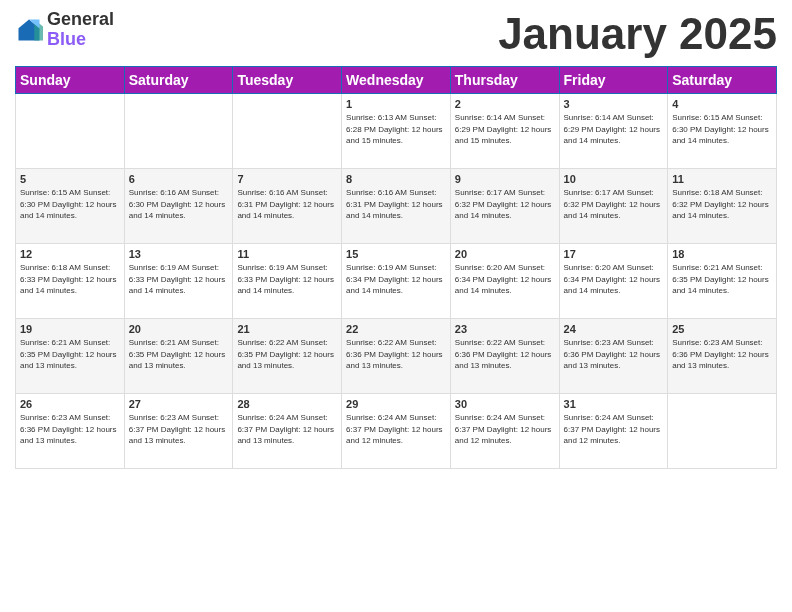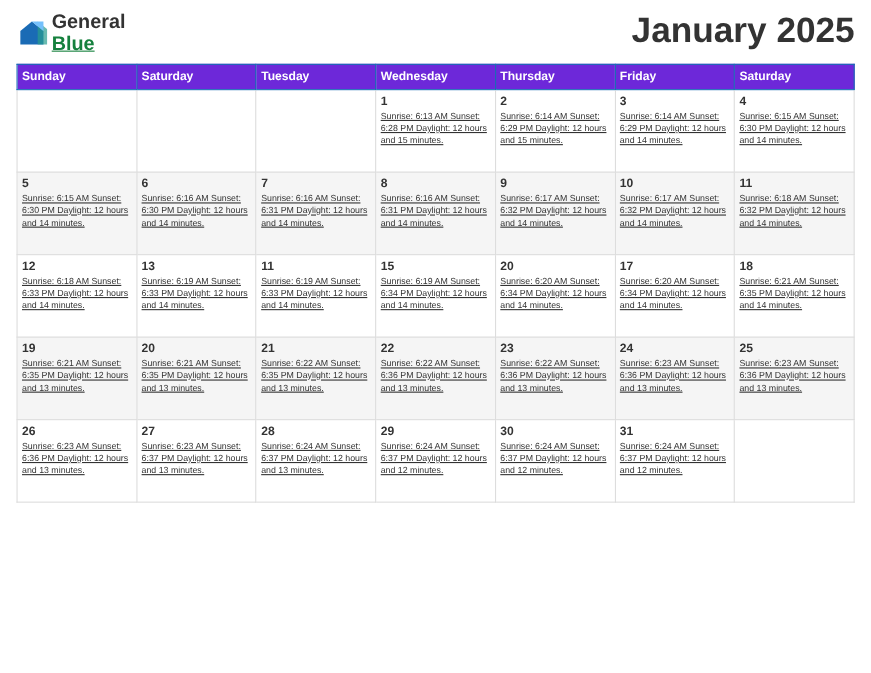--- a/index.html
+++ b/index.html
@@ -25,47 +25,47 @@
       display: flex;
       align-items: center;
       gap: 4px;
     }
     .logo-text {
       font-size: 18px;
       font-weight: bold;
       line-height: 1.1;
     }
     .logo-general { color: #333; }
-    .logo-blue { color: #15803d; text-decoration: underline; }
+    .logo-blue { color: #8b5cf6; }
     .logo-icon {
       width: 28px;
       height: 28px;
     }
     .title-block {
       text-align: right;
     }
     .month-title {
-      font-size: 32px;
+      font-size: 44px;
       font-weight: bold;
       color: #333;
       line-height: 1.1;
     }
     .location {
       font-size: 14px;
       color: #555;
     }
     .calendar-table {
       width: 100%;
       border-collapse: collapse;
       table-layout: fixed;
     }
     .calendar-table thead th {
-      background-color: #6d28d9;
+      background-color: #a21caf;
       color: #fff;
-      font-size: 11px;
+      font-size: 14px;
       font-weight: bold;
       padding: 5px 4px;
       text-align: left;
       border: 1px solid #1a6bb5;
     }
     .calendar-table tbody tr {
       border-bottom: 1px solid #ccc;
     }
     .calendar-table tbody td {
       vertical-align: top;
@@ -82,21 +82,20 @@
     .day-number {
       font-size: 11px;
       font-weight: bold;
       display: block;
       margin-bottom: 2px;
     }
     .day-info {
       font-size: 8px;
       line-height: 1.4;
       color: #333;
-      text-decoration: underline;
     }
     .empty-cell {
       background: #fff !important;
     }
   </style>
 </head>
 <body>
 
 <div class="page">
   <div class="header">

